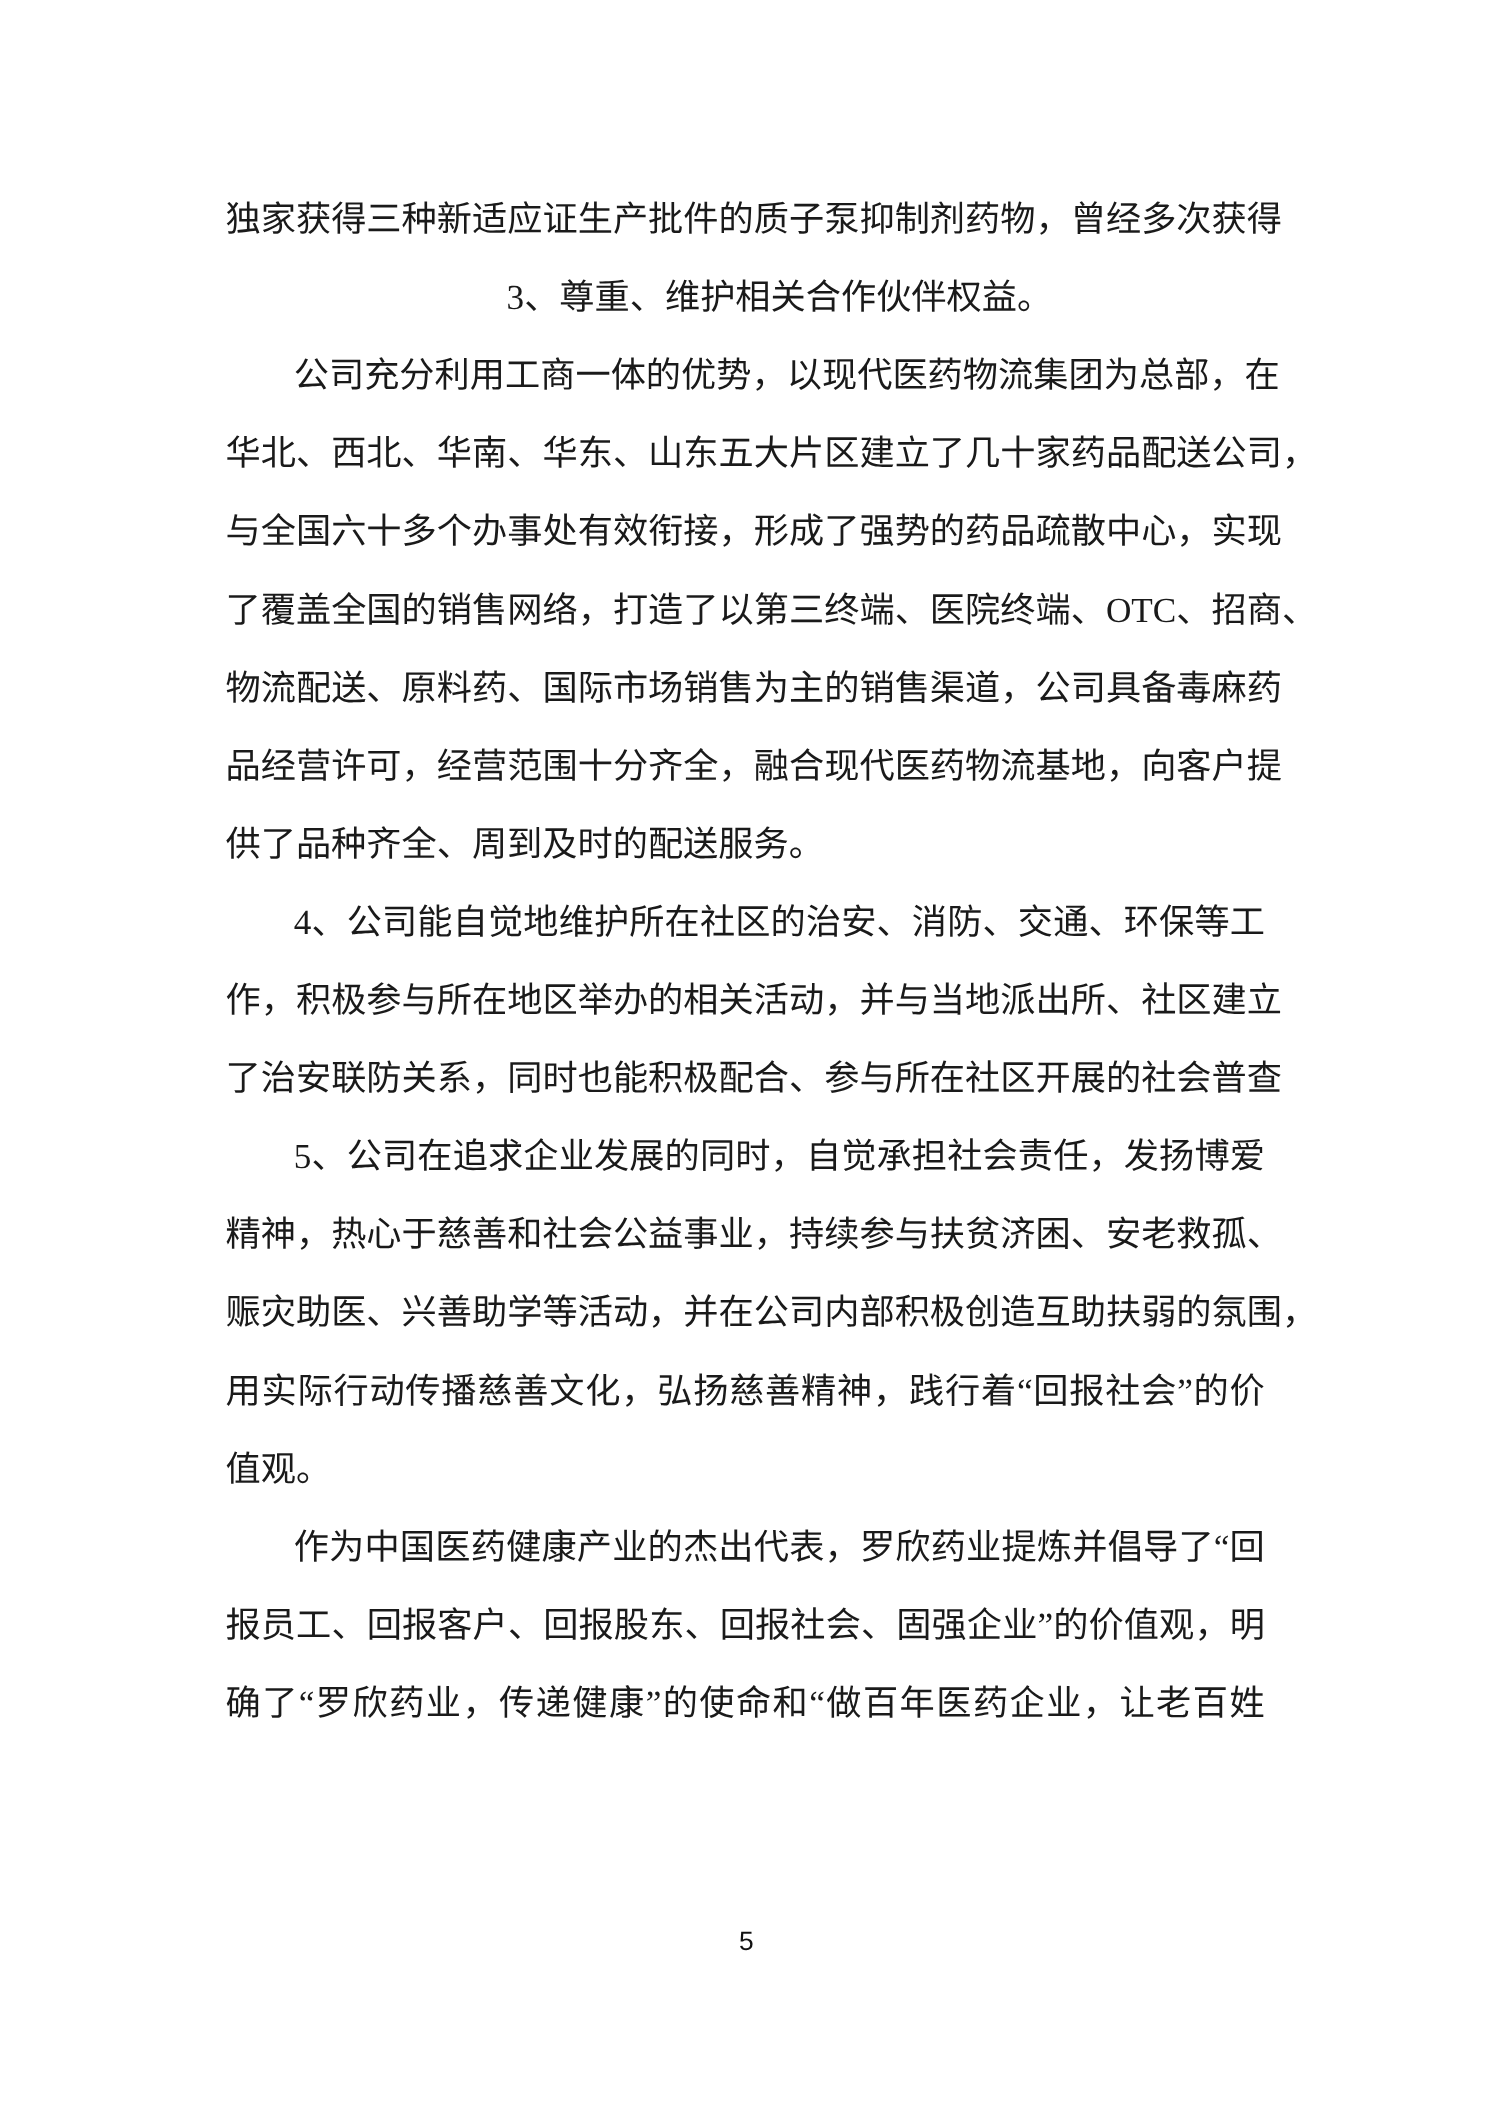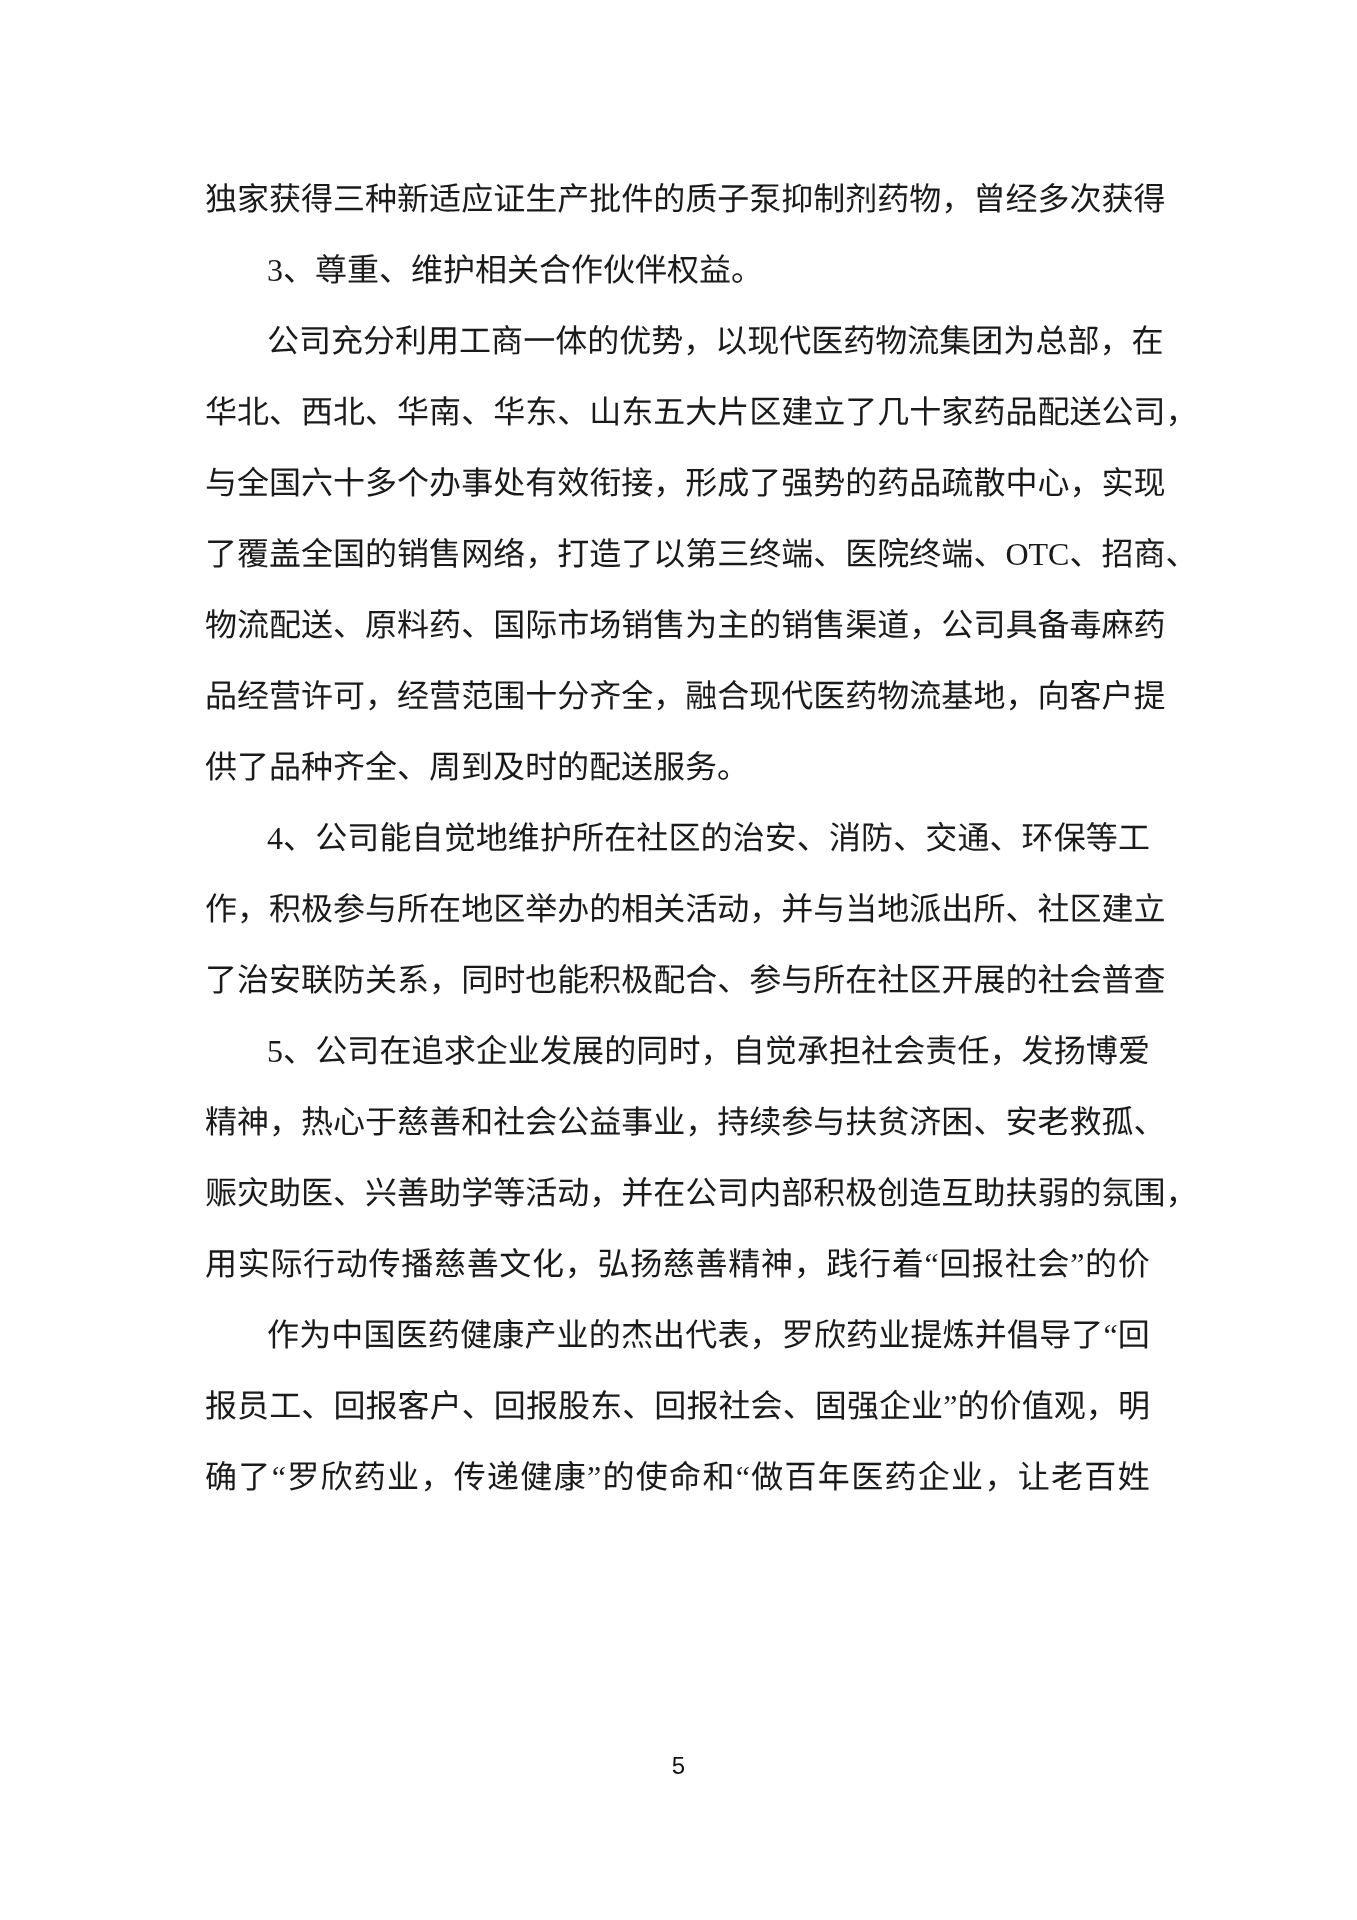--- a/index.html
+++ b/index.html
@@ -39,20 +39,21 @@
     display: flex;
     justify-content: space-between;
     align-items: baseline;
   }
   .line.fill span {
     display: inline-block;
   }
   
   .line.indent {
     padding-left: 62px;
+    text-align: center;
   }
   .page-number {
     position: absolute;
     top: 1750px;
     left: 0;
     width: 100%;
     height: 32px;
     line-height: 32px;
     text-align: center;
     font-family: "Liberation Sans", "DejaVu Sans", sans-serif;
@@ -504,20 +505,21 @@
         <span>着</span>
         <span>“</span>
         <span>回</span>
         <span>报</span>
         <span>社</span>
         <span>会</span>
         <span>”</span>
         <span>的</span>
         <span>价</span>
       </div>
+    <div class="line end">值观。</div>
     <div class="line indent fill">
         <span>作</span>
         <span>为</span>
         <span>中</span>
         <span>国</span>
         <span>医</span>
         <span>药</span>
         <span>健</span>
         <span>康</span>
         <span>产</span>

